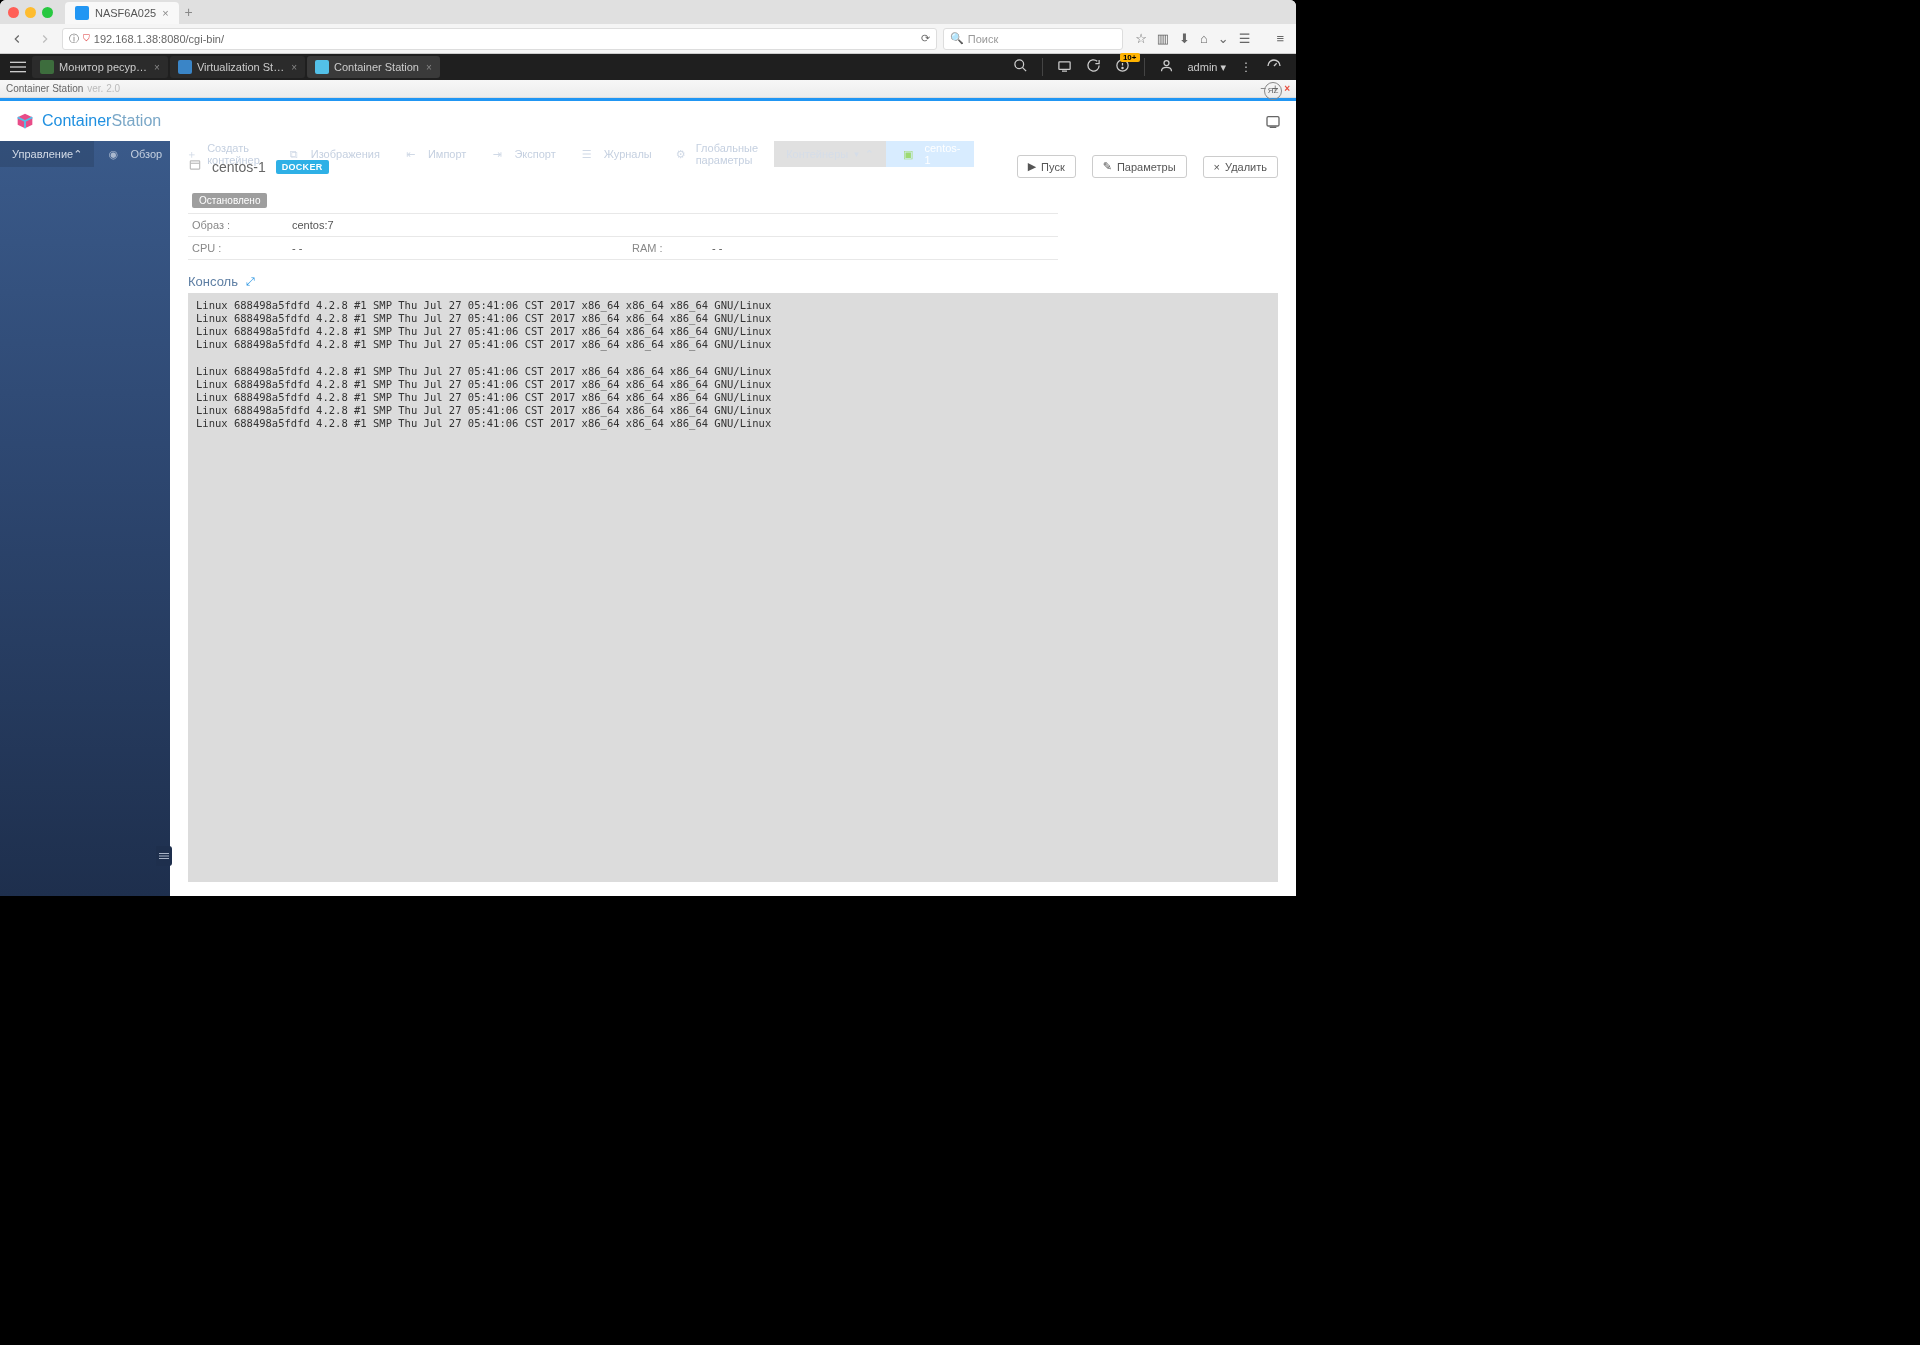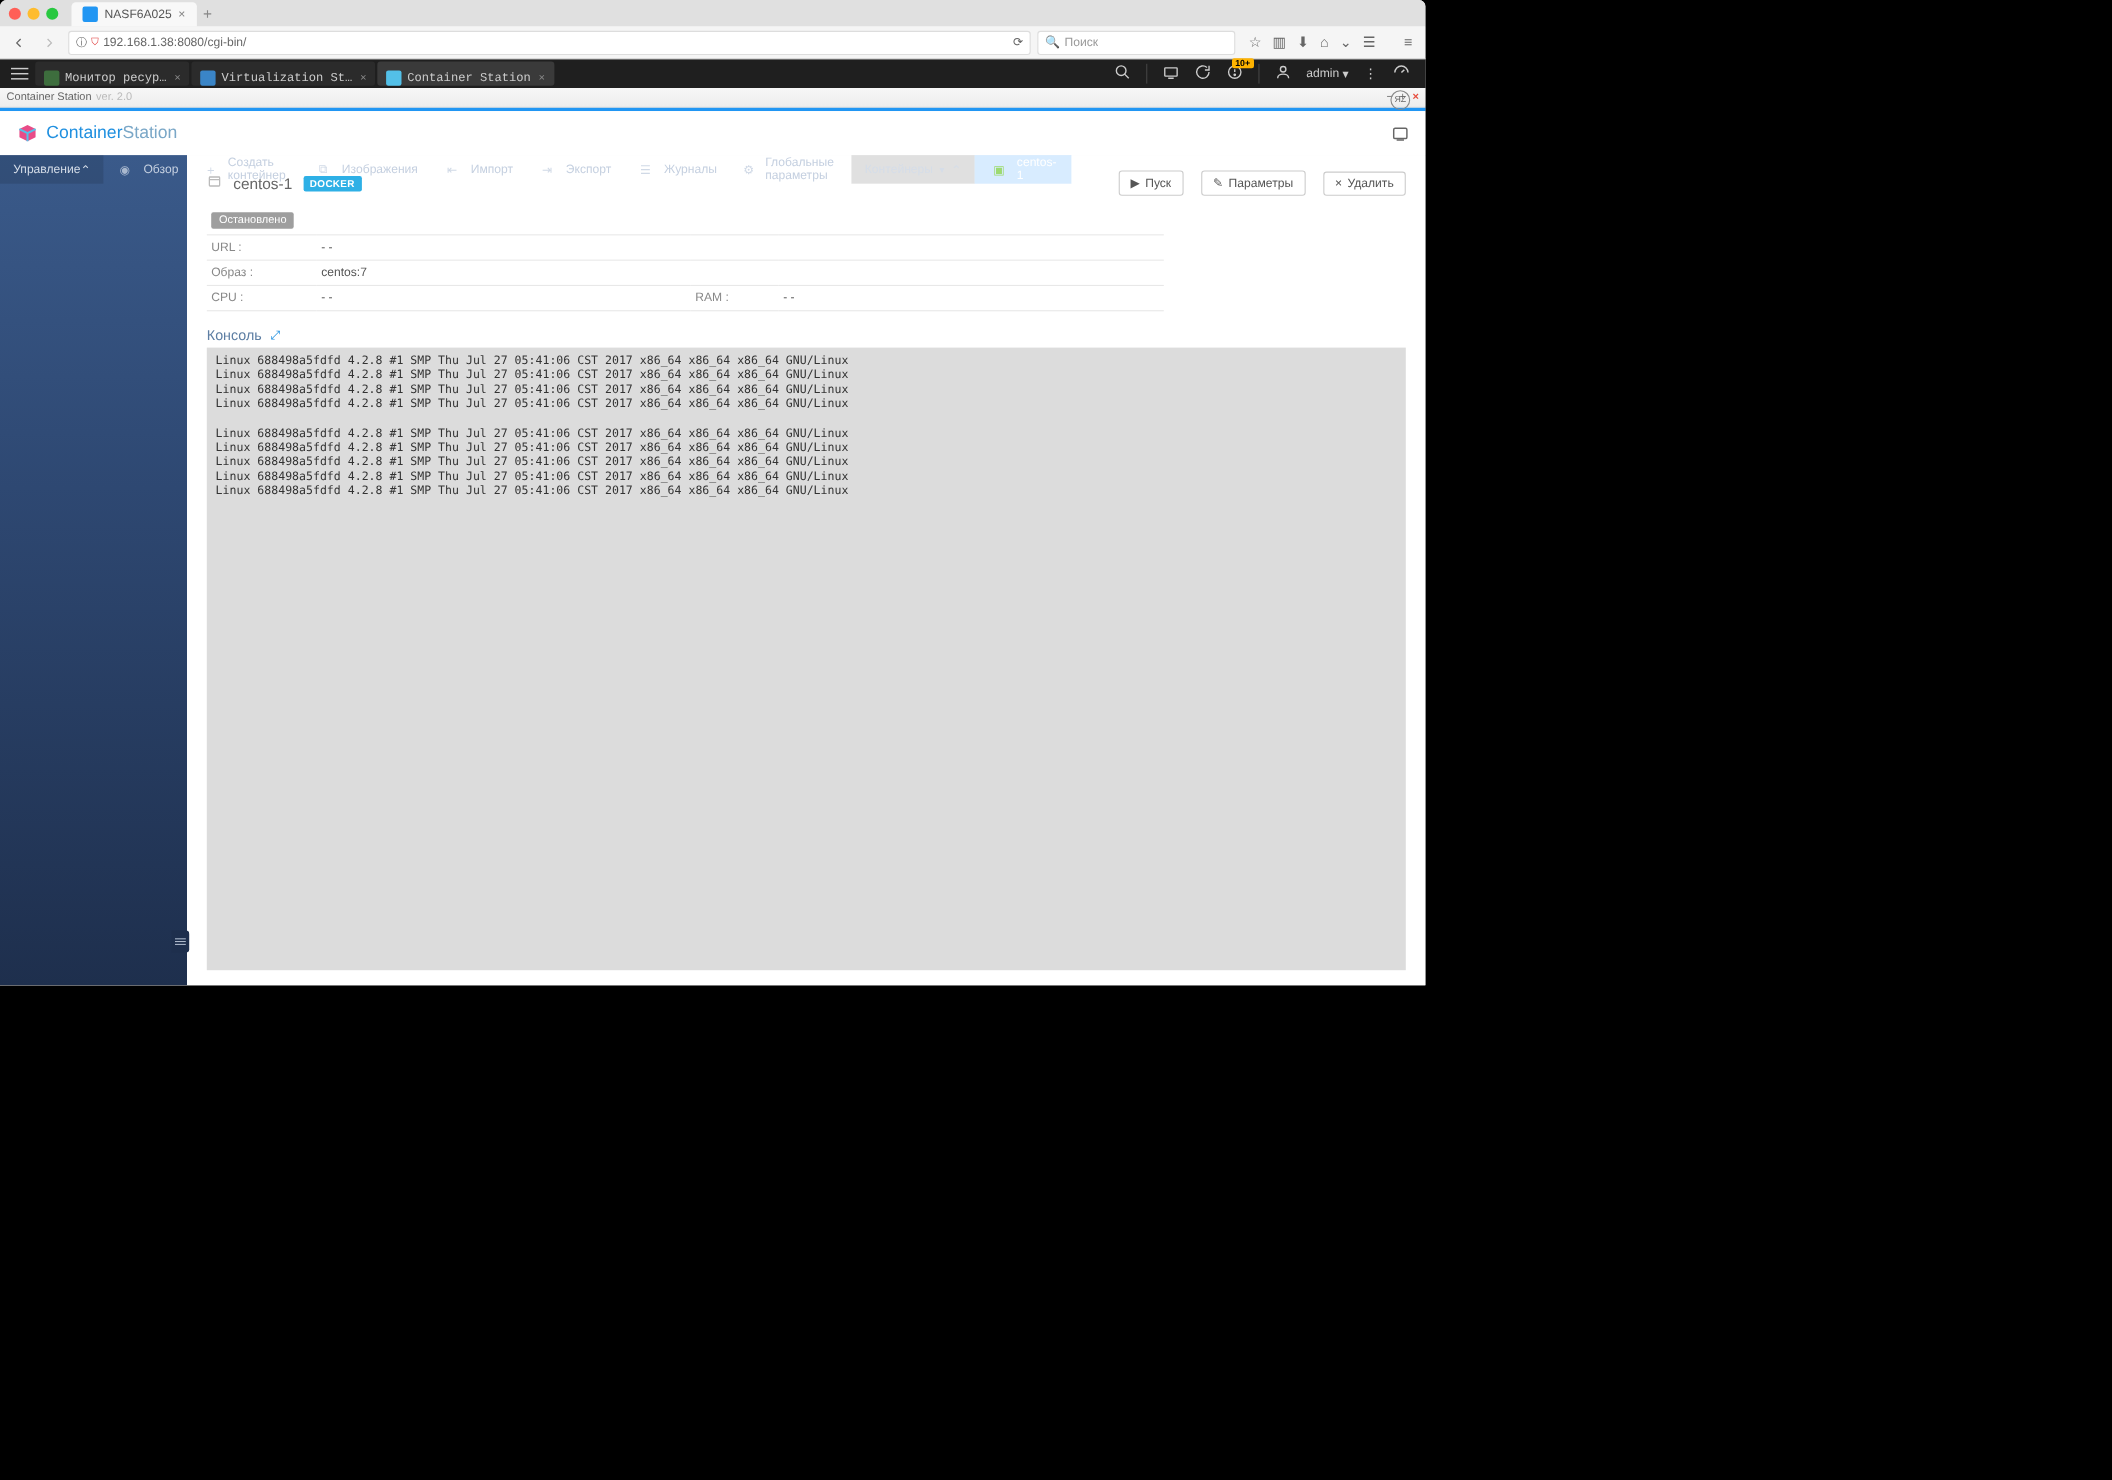--- a/index.html
+++ b/index.html
@@ -24,21 +24,21 @@
 .url-box .info-icon { font-size: 10px; }
 .url-refresh { color: #666; }
 .search-box { width: 180px; height: 22px; background: #fff; border: 1px solid #ddd; border-radius: 3px; display: flex; align-items: center; padding: 0 6px; font-size: 11px; color: #999; gap: 4px; }
 .toolbar-icons { display: flex; gap: 10px; padding: 0 6px; color: #666; align-items: center; }
 .toolbar-icons span { cursor: pointer; font-size: 13px; }
 
 
 .qts-bar { height: 26px; background: #1f1f1f; display: flex; align-items: center; color: #ccc; padding: 0 6px; }
 .qts-menu-btn { width: 24px; height: 24px; display: flex; align-items: center; justify-content: center; cursor: pointer; }
 .qts-menu-btn svg { width: 16px; height: 16px; }
-.qts-task { display: flex; align-items: flex-end; gap: 5px; height: 22px; padding: 0 8px; margin-left: 2px; background: #2b2b2b; border-radius: 3px; font-size: 11px; cursor: pointer; font-family: Liberation Mono, monospace; }
+.qts-task { display: flex; align-items: center; gap: 5px; height: 22px; padding: 0 8px; margin-left: 2px; background: #2b2b2b; border-radius: 3px; font-size: 11px; cursor: pointer; }
 .qts-task.active { background: #3a3a3a; }
 .qts-task .icon-app { width: 14px; height: 14px; border-radius: 2px; }
 .qts-task .close-x { color: #888; font-size: 10px; margin-left: 2px; }
 .qts-spacer { flex: 1; }
 .qts-right { display: flex; align-items: center; gap: 14px; padding-right: 8px; }
 .qts-right .ico { color: #ccc; cursor: pointer; position: relative; }
 .qts-right .sep { width: 1px; height: 18px; background: #444; }
 .badge { position: absolute; top: -5px; right: -10px; background: #ffb300; color: #000; font-size: 8px; padding: 0 3px; border-radius: 2px; font-weight: bold; }
 .admin-label { font-size: 11px; display: flex; align-items: center; gap: 3px; }
 
@@ -331,26 +331,20 @@
       <table class="detail-table">
         <tbody>
             <tr>
           <td colspan="2" style="padding-bottom:3px;">
             <span class="status-chip">Остановлено</span>
           </td>
           <td></td>
               <td></td>
         </tr>
         <tr>
-          <td class="lbl">URL :</td>
-          <td class="val">- -</td>
-          <td></td>
-              <td></td>
-        </tr>
-        <tr>
           <td class="lbl">Образ :</td>
           <td class="val">centos:7</td>
           <td></td>
               <td></td>
         </tr>
         <tr>
           <td class="lbl">CPU :</td>
           <td class="val" style="width:340px;">- -</td>
           <td class="lbl" style="width:80px;">RAM :</td>
           <td class="val">- -</td>

